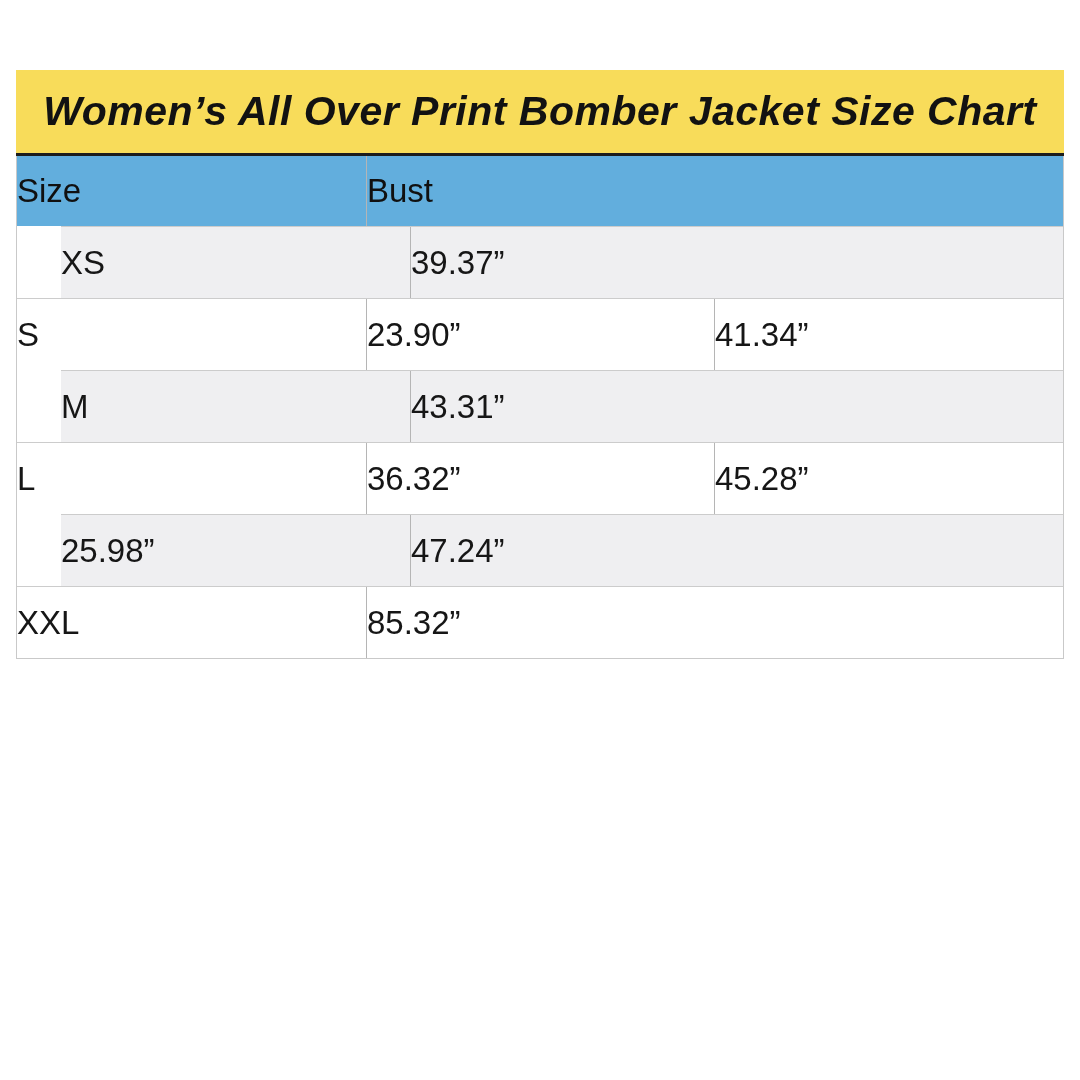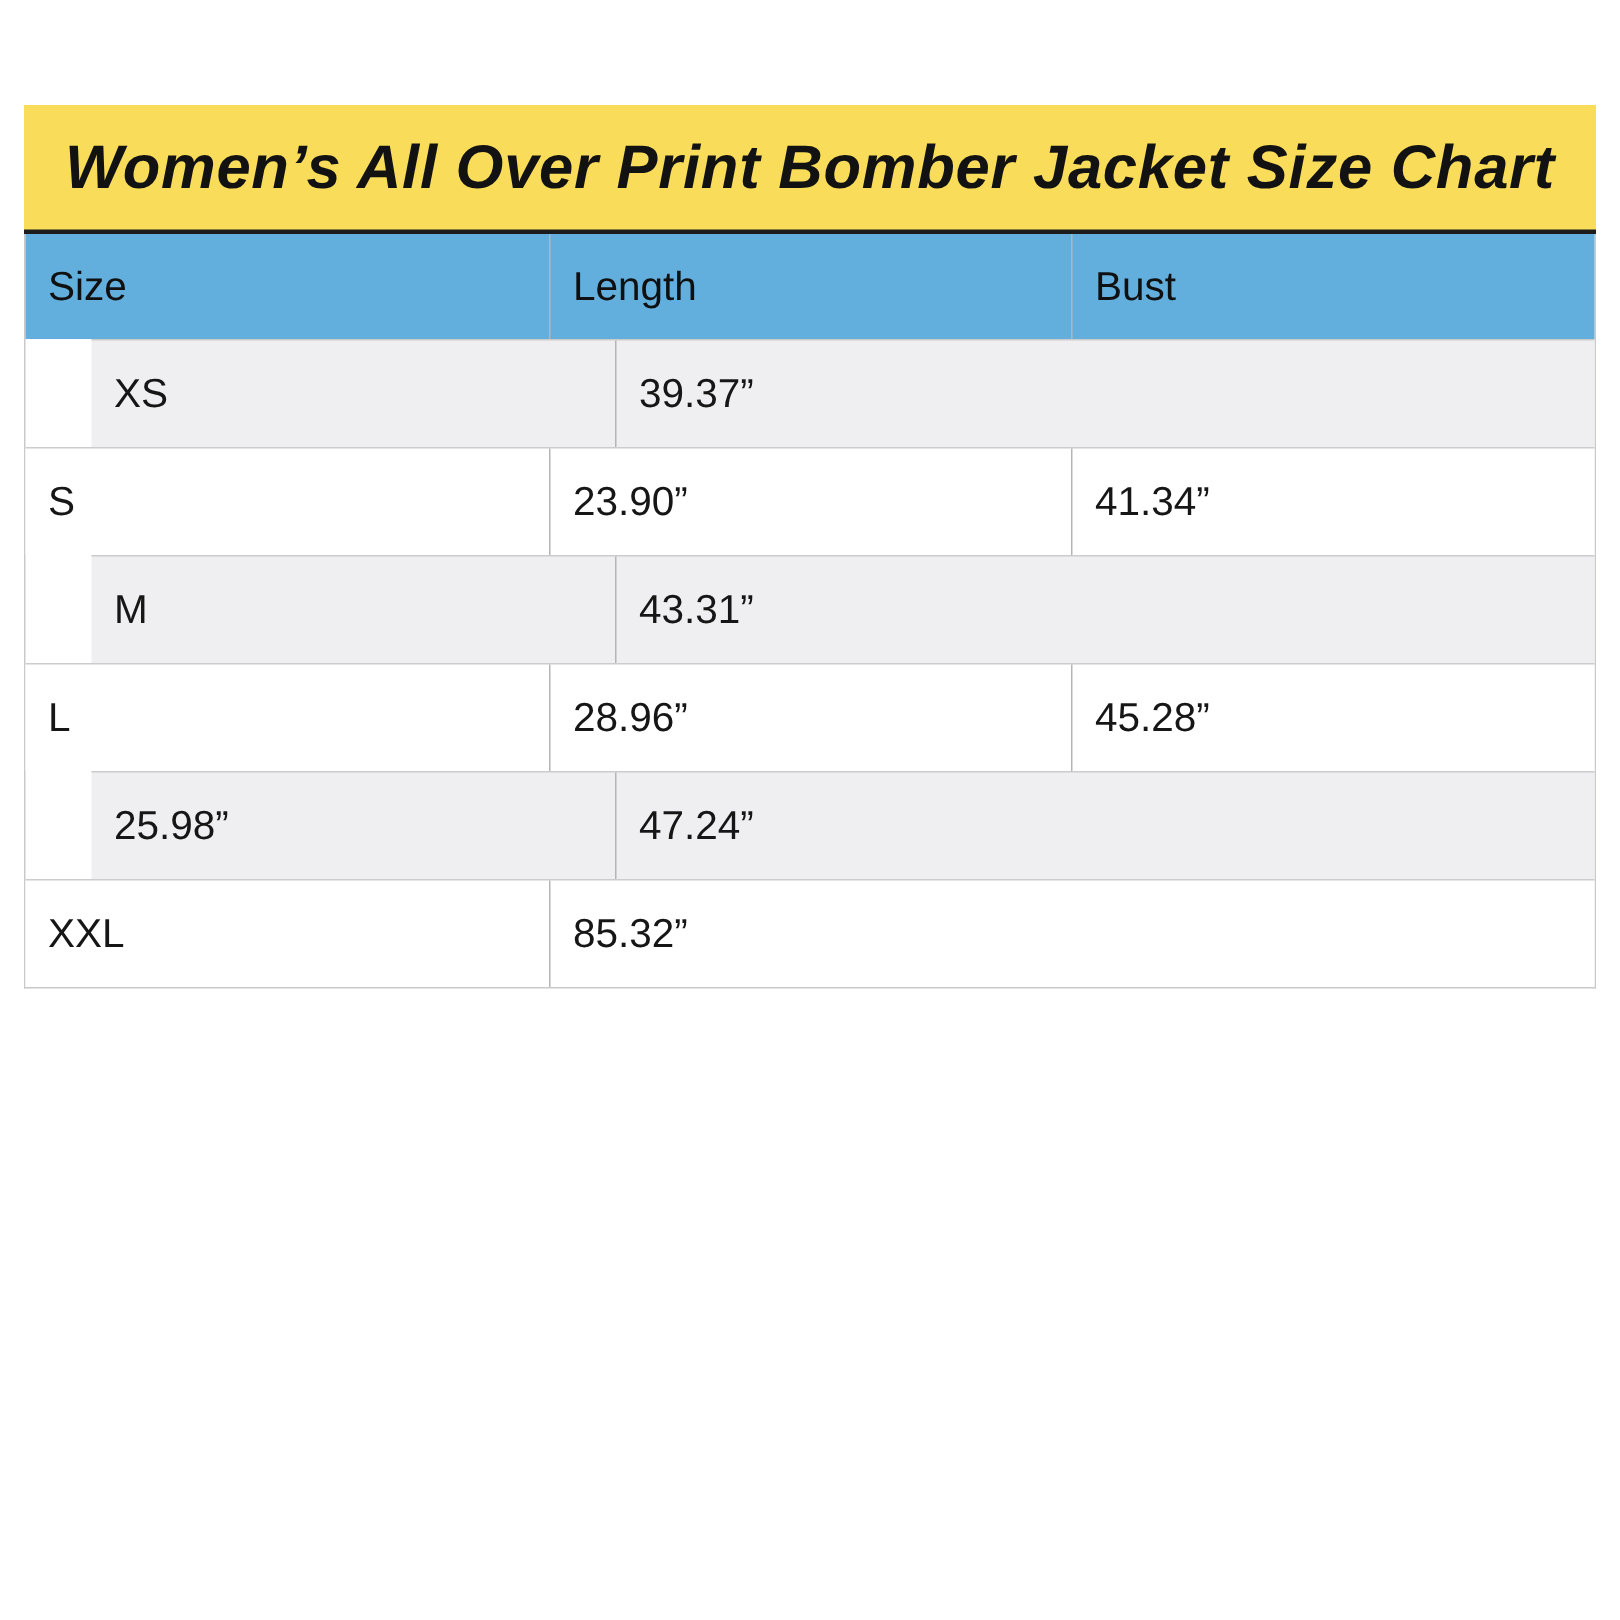--- a/index.html
+++ b/index.html
@@ -48,22 +48,21 @@
   .row.header {
     height: 70px;
     background: #62AEDD;
   }
   .row.data { height: 72px; }
   .row.gray { background: #EFEFF1; margin-left: 44px; }
   .row.white { background: #ffffff; }
   .cell {
     display: flex;
     align-items: center;
-    padding-left: 15px;
-    font-size: 27px;
+    font-size: 33px;
     color: #161616;
     overflow: hidden;
     white-space: nowrap;
   }
   .cell + .cell { border-left: 1px solid #b5b5b5; }
   .row.header .cell { color: #101010; }
 </style>
 </head>
 <body>
 
@@ -71,21 +70,20 @@
   <div class="chart">
 
     <div class="banner">
       <h1>Women’s All Over Print Bomber Jacket Size Chart</h1>
     </div>
 
     <div class="table">
 
       <div class="row header">
         <div class="cell">Size</div>
-        <div class="cell">Length</div>
         <div class="cell">Bust</div>
       </div>
 
       <div class="row data gray">
         <div class="cell">XS</div>
         <div class="cell">39.37”</div>
       </div>
 
       <div class="row data white">
         <div class="cell">S</div>
@@ -93,21 +91,21 @@
         <div class="cell">41.34”</div>
       </div>
 
       <div class="row data gray">
         <div class="cell">M</div>
         <div class="cell">43.31”</div>
       </div>
 
       <div class="row data white">
         <div class="cell">L</div>
-        <div class="cell">28.96”</div>
+        <div class="cell">36.32”</div>
         <div class="cell">45.28”</div>
       </div>
 
       <div class="row data gray">
         <div class="cell">25.98”</div>
         <div class="cell">47.24”</div>
       </div>
 
       <div class="row data white">
         <div class="cell">XXL</div>

